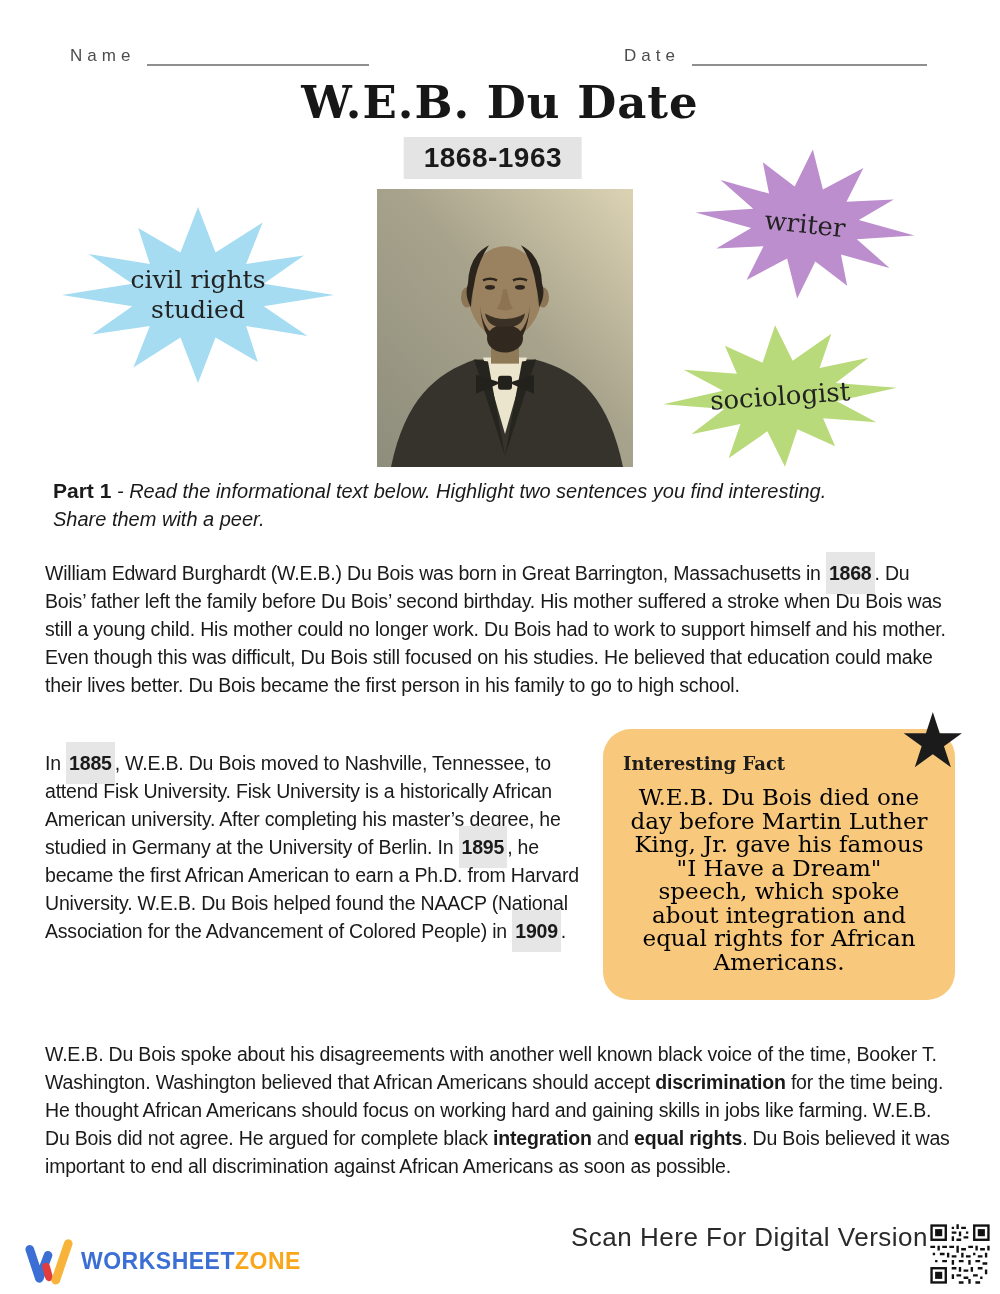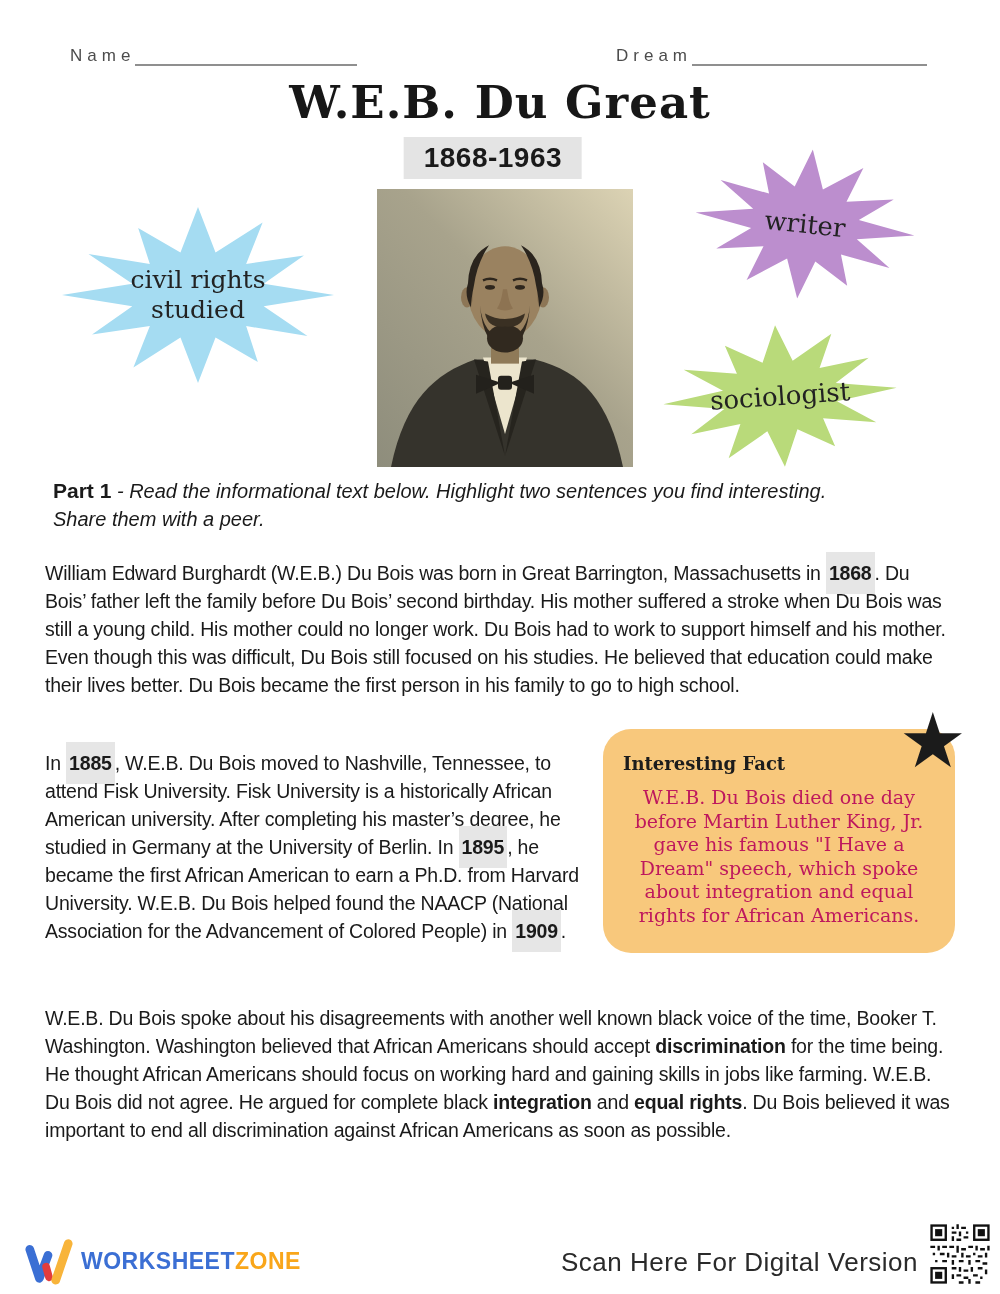--- a/index.html
+++ b/index.html
@@ -5,21 +5,21 @@
   html,body{margin:0;padding:0;}
   body{
     width:1000px;height:1294px;position:relative;overflow:hidden;
     background:#ffffff;color:#1a1a1a;
     font-family:"Liberation Sans",sans-serif;
   }
   .page{padding:0 45px;}
 
   
   .header-row{display:flex;justify-content:space-between;padding:46px 28px 0 25px;}
-  .field{display:flex;align-items:flex-end;gap:0;}
+  .field{display:flex;align-items:flex-end;gap:12px;}
   .field-label{font-size:17px;letter-spacing:5px;color:#4c4c4c;}
   .field-line{width:222px;border-bottom:2px solid #8f8f8f;height:18px;}
   .field-line.date{width:235px;}
 
   
   .page-title{
     text-align:center;margin-top:10px;
     font-family:"DejaVu Serif",serif;font-weight:bold;
     font-size:45px;letter-spacing:1px;color:#171717;
   }
@@ -70,62 +70,62 @@
     background:var(--fact-box-bg,#f8c87c);
     border-radius:28px;padding:24px 20px 26px;
     min-height:222px;box-sizing:border-box;
   }
   .fact-title{
     text-align:left;font-family:"DejaVu Serif",serif;
     font-weight:bold;font-size:18px;color:#1c1c1c;
   }
   .fact-body{
     margin:12px auto 0;max-width:300px;text-align:center;
-    font-family:"DejaVu Serif",serif;font-size:19px;line-height:23.5px;color:#be185d;
+    font-family:"DejaVu Serif",serif;font-size:23px;line-height:23.5px;color:#000000;
   }
   .fact-star{
     position:absolute;top:-26px;right:-12px;z-index:3;
     font-family:"DejaVu Sans",sans-serif;font-size:76px;line-height:1;color:#1b1b1b;
   }
 
   .para-3{margin-top:40px;}
 
   
   .footer{
     position:absolute;left:15px;right:0;bottom:0;height:70px;
     display:flex;align-items:flex-end;justify-content:space-between;
     padding:0 8px 8px 10px;box-sizing:border-box;
   }
   .brand{display:flex;align-items:center;gap:8px;}
   .brand-mark{width:48px;height:50px;}
   .brand-text{font-weight:bold;font-size:23px;letter-spacing:0.5px;white-space:nowrap;}
   .brand-first{color:var(--brand-blue,#3b6fd4);}
   .brand-second{color:var(--brand-orange,#f9a61a);}
-  .footer-right{display:flex;align-items:flex-end;gap:10px;}
+  .footer-right{display:flex;}
   .scan-label{font-size:26px;color:#2a2a2a;letter-spacing:0.5px;padding-bottom:8px;}
   .qr{width:64px;height:64px;background:#fff;}
   .qr svg{width:100%;height:100%;display:block;}
 </style>
 </head>
 <body>
 
 <div class="page">
 
   <div class="header-row">
     <div class="field">
       <span class="field-label">Name</span>
       <span class="field-line"></span>
     </div>
     <div class="field">
-      <span class="field-label">Dream</span>
+      <span class="field-label">Date</span>
       <span class="field-line date"></span>
     </div>
   </div>
 
-  <div class="page-title">W.E.B. Du Great</div>
+  <div class="page-title">W.E.B. Du Date</div>
 
   <div class="hero">
     <div class="year-badge">1868-1963</div>
 
     <div class="portrait">
       <svg viewBox="0 0 256 277" preserveAspectRatio="none">
         <defs>
           <linearGradient id="pbg" x1="0" y1="1" x2="1" y2="0">
             <stop offset="0" stop-color="#8e8d7c"></stop>
             <stop offset="0.55" stop-color="#a8a38c"></stop>

